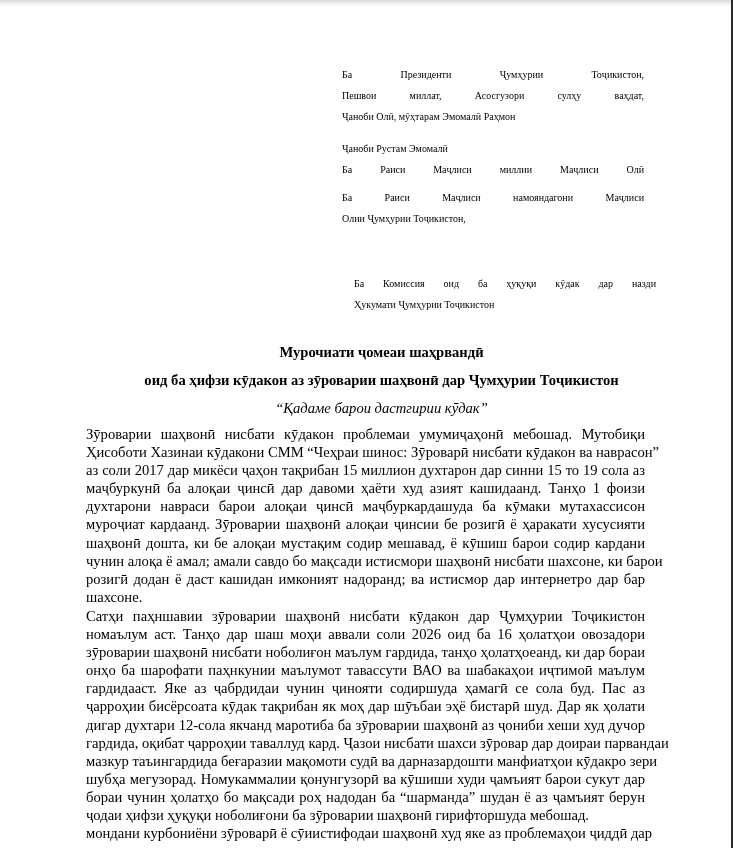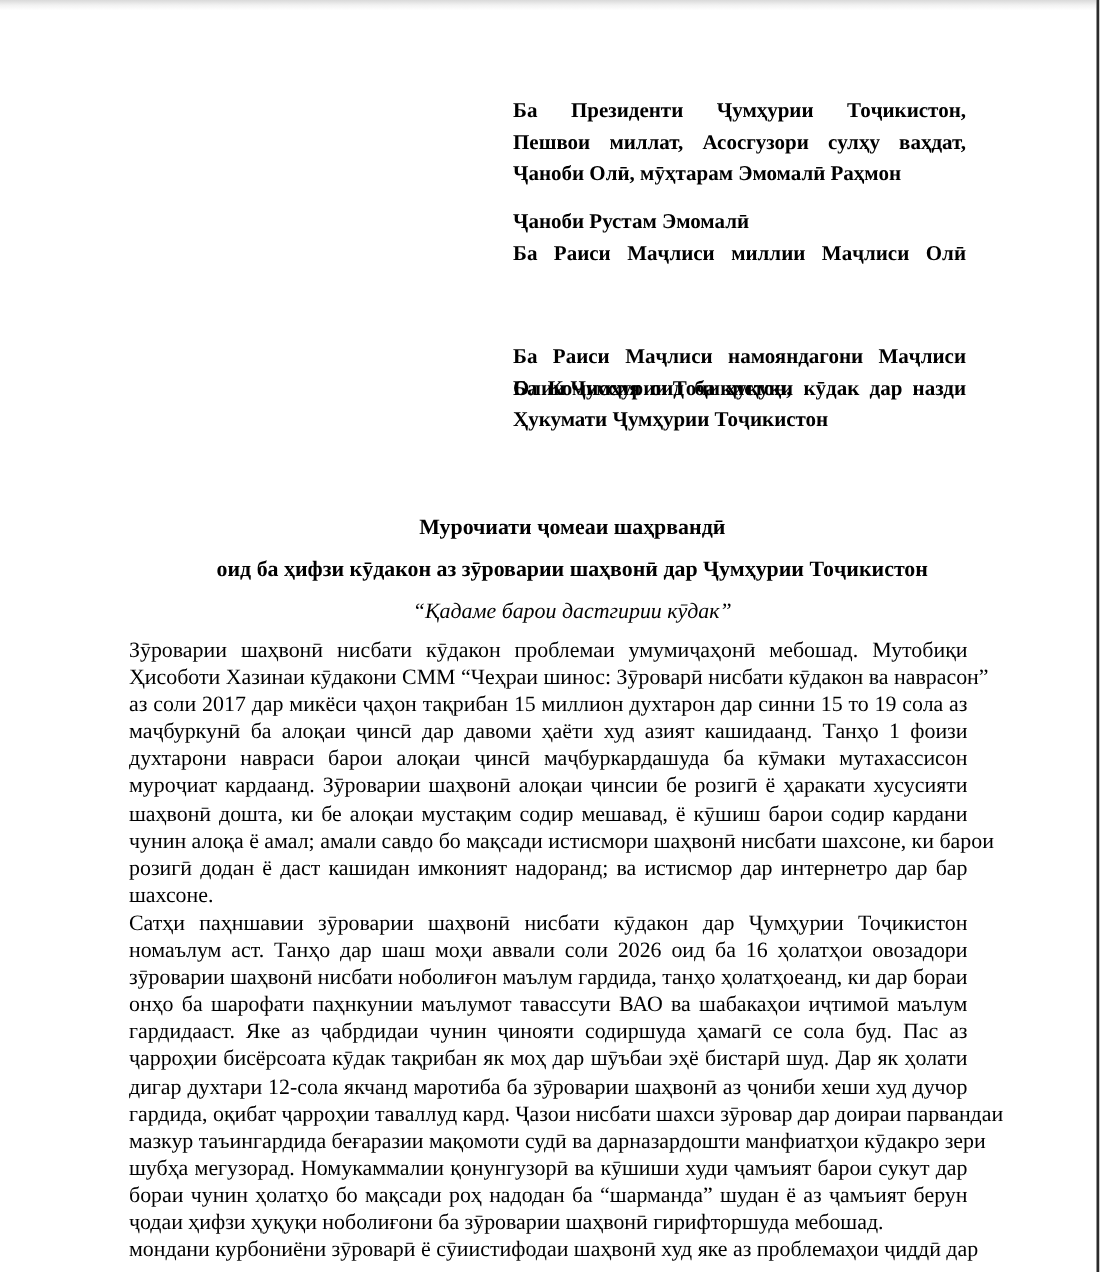--- a/index.html
+++ b/index.html
@@ -34,38 +34,38 @@
       position: absolute;
       right: 0; top: 0;
       width: 2px;
       height: 848px;
       background: #2b2b2b;
     }
     .addressee-block {
       position: absolute;
       left: 342px;
       width: 302px;
-      font-weight: bold;
-      font-size: 14px;
+      font-weight: normal;
+      font-size: 10px;
       line-height: 21px;
     }
     .addressee-block .line {
       display: block;
       text-align: justify;
       text-align-last: justify;
       white-space: nowrap;
     }
     .addressee-block .line.left {
       text-align: center;
       text-align-last: left;
     }
     #addr-1 { top: 64px; }
     #addr-2 { top: 138px; }
-    #addr-3 { top: 187px; margin-top: 41px; }
-    #addr-4 { top: 249px; }
+    #addr-3 { top: 187px; }
+    #addr-4 { top: 273px; margin-left: 12px; }
 
     .heading {
       position: absolute;
       left: 0;
       width: 731px;
       text-align: center;
       font-weight: bold;
       font-size: 14.6px;
       line-height: 20px;
     }

